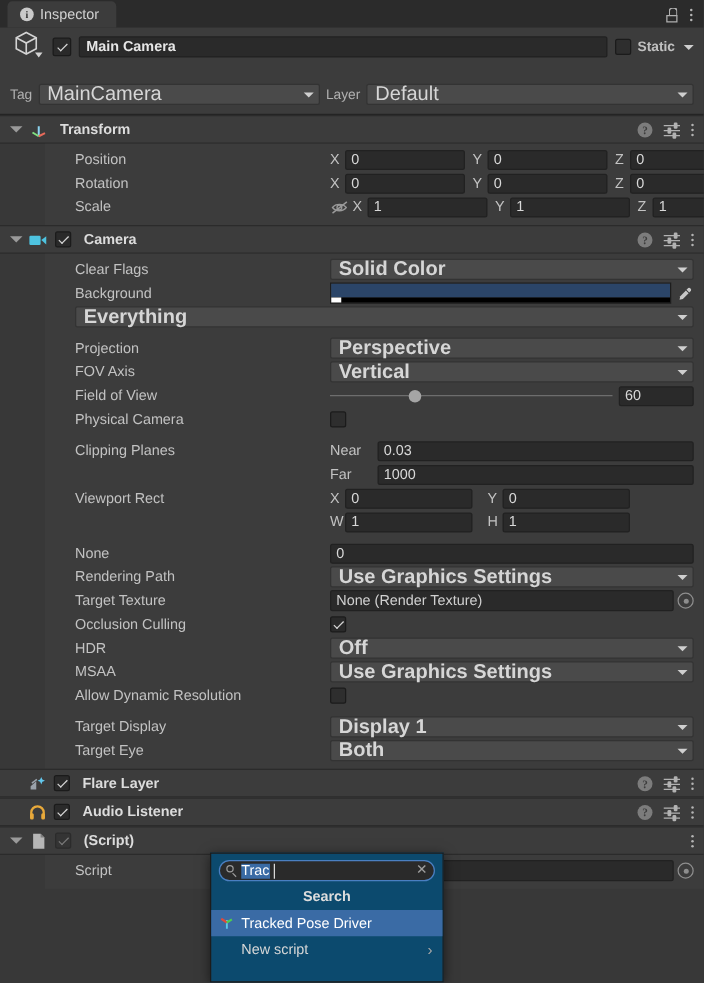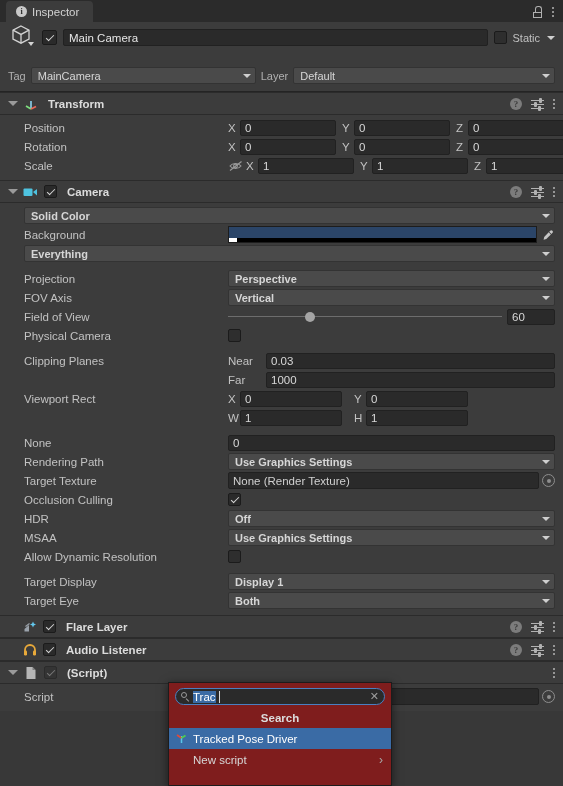--- a/index.html
+++ b/index.html
@@ -22,39 +22,39 @@
   .tabbar-right{margin-left:auto;display:flex;align-items:center;gap:9px;padding:0 9px 4px 0;}
   .lock-ico{width:11px;height:12px;position:relative;}
   .lock-ico .body{position:absolute;left:1px;bottom:0;width:9px;height:6px;border:1.2px solid #b0b0b0;box-sizing:border-box;}
   .lock-ico .shackle{position:absolute;left:3px;top:0px;width:7px;height:7px;border:1.2px solid #b0b0b0;
        border-bottom:none;border-radius:3px 3px 0 0;box-sizing:border-box;}
   .kebab{display:flex;flex-direction:column;gap:2px;align-items:center;justify-content:center;height:13px;}
   .kebab i{width:2px;height:2px;border-radius:50%;background:#b4b4b4;display:block;}
 
   
   .go-header{background:#3c3c3c;padding:6px 8px 7px 8px;border-bottom:1px solid #242424;}
-  .go-row1{display:flex;align-items:center;gap:6px;height:19px;}
+  .go-row1{display:flex;align-items:center;gap:6px;height:19px;font-weight:bold;}
   .cube-ico{width:26px;height:26px;position:relative;flex:none;margin-left:2px;}
   .cube-ico svg{position:absolute;left:0;top:-2px;}
   .cb{width:13px;height:13px;background:#2a2a2a;border:1px solid #1b1b1b;border-radius:2px;box-sizing:border-box;
       display:flex;align-items:center;justify-content:center;flex:none;}
   .cb.checked::after{content:"";width:7px;height:3px;border-left:1.6px solid #d6d6d6;border-bottom:1.6px solid #d6d6d6;
       transform:rotate(-45deg);margin-bottom:2px;}
   .cb.dim{background:#343434;border-color:#292929;}
   .cb.dim::after{border-color:#707070;}
   .cb.empty{background:#2e2e2e;}
   .cb.lg{width:15px;height:15px;}
   .name-field{flex:1;height:17px;background:#2a2a2a;border:1px solid #212121;border-radius:2px;
       color:#e6e6e6;font-size:11.5px;display:flex;align-items:center;padding:0 5px;box-sizing:border-box;}
   .static-wrap{display:flex;align-items:center;gap:5px;flex:none;}
   .static-wrap .lbl{color:#c0c0c0;font-size:11px;}
   .go-row2{display:flex;align-items:center;gap:5px;margin-top:20px;height:17px;}
   .mini-lbl{color:#b0b0b0;font-size:11px;flex:none;}
   .dd{height:17px;background:#4a4a4a;border:1px solid #333;border-radius:2px;display:flex;align-items:center;
-      padding:0 4px 0 6px;box-sizing:border-box;color:#d6d6d6;font-size:11px;position:relative;}
+      padding:0 4px 0 6px;box-sizing:border-box;color:#d6d6d6;font-size:16px;position:relative;}
   .dd .arrow{margin-left:auto;width:0;height:0;border-left:4px solid transparent;border-right:4px solid transparent;border-top:4px solid #cfcfcf;}
   .dd.tag{width:225px;}
   .dd.layer{flex:1;}
 
   
   .comp-head{height:21px;background:#3c3c3c;display:flex;align-items:center;gap:6px;
       padding:0 8px 0 8px;border-top:1px solid #2b2b2b;border-bottom:1px solid #2b2b2b;}
   .foldout{width:0;height:0;border-left:5px solid transparent;border-right:5px solid transparent;border-top:5px solid #9a9a9a;flex:none;margin-right:-1px;}
   .comp-title{color:#dcdcdc;font-size:11.5px;font-weight:bold;margin-left:4px;}
   .comp-head-right{margin-left:auto;display:flex;align-items:center;gap:9px;}
@@ -63,21 +63,21 @@
   .preset-ico{width:13px;height:12px;position:relative;}
   .preset-ico span{position:absolute;left:0;width:13px;height:1.4px;background:#b2b2b2;}
   .preset-ico span:nth-child(1){top:2px;}
   .preset-ico span:nth-child(2){top:6px;}
   .preset-ico span:nth-child(3){top:10px;}
   .preset-ico i{position:absolute;width:3px;height:5px;background:#b2b2b2;border-radius:1px;}
   .preset-ico i:nth-child(4){left:8px;top:0px;}
   .preset-ico i:nth-child(5){left:3px;top:4px;}
   .preset-ico i:nth-child(6){left:7px;top:8px;}
 
-  .comp-body{background:#3c3c3c;padding:3px 0 5px 0;}
+  .comp-body{background:#3c3c3c;padding:3px 0 5px 0;margin-left:36px;}
   .row{display:flex;align-items:center;height:19px;padding:0 8px 0 24px;box-sizing:border-box;}
   .row .label{width:204px;flex:none;color:#c2c2c2;font-size:11.5px;}
   .row .ctl{flex:1;display:flex;align-items:center;gap:0;}
   .axis{color:#c2c2c2;font-size:11.5px;width:12px;flex:none;text-align:left;}
   .num{height:16px;background:#2a2a2a;border:1px solid #212121;border-radius:2px;color:#d8d8d8;font-size:11.5px;
       display:flex;align-items:center;padding:0 4px;box-sizing:border-box;}
   .num.v3{width:96px;margin-right:6px;}
   .num.full{flex:1;}
   .eye-off{width:16px;flex:none;position:relative;height:12px;margin-right:2px;}
   .eye-off svg{position:absolute;left:0;top:0;}
@@ -99,21 +99,21 @@
   .picker-ico{width:13px;height:13px;border-radius:50%;border:1.4px solid #8e8e8e;box-sizing:border-box;
       display:flex;align-items:center;justify-content:center;flex:none;margin-left:3px;}
   .picker-ico::after{content:"";width:4px;height:4px;border-radius:50%;background:#8e8e8e;}
   .objfield{flex:1;height:17px;background:#2a2a2a;border:1px solid #212121;border-radius:2px;color:#d0d0d0;
       font-size:11.5px;display:flex;align-items:center;padding:0 4px;box-sizing:border-box;}
 
   .sub-lbl{width:38px;flex:none;color:#c2c2c2;font-size:11.5px;}
   .comp-head .mini-ico{width:15px;height:15px;flex:none;display:flex;align-items:center;justify-content:center;}
 
   
-  .popup{position:absolute;left:168px;top:682px;width:224px;height:104px;background:#7f1d1d;
+  .popup{position:absolute;left:168px;top:682px;width:187px;height:104px;background:#0c4a6e;
       border:1px solid #1c1c1c;box-sizing:border-box;box-shadow:0 2px 9px rgba(0,0,0,.55);z-index:20;}
   .popup .searchbar{margin:5px 6px 0 6px;height:17px;background:#2a2a2a;border:1px solid #4a7fc1;border-radius:9px;
       display:flex;align-items:center;padding:0 5px;box-sizing:border-box;gap:3px;}
   .popup .searchbar .mag{width:9px;height:9px;position:relative;flex:none;}
   .popup .searchbar .mag::before{content:"";position:absolute;left:0;top:0;width:6px;height:6px;border:1.2px solid #9a9a9a;border-radius:50%;box-sizing:border-box;}
   .popup .searchbar .mag::after{content:"";position:absolute;left:5px;top:5.5px;width:4px;height:1.2px;background:#9a9a9a;transform:rotate(45deg);transform-origin:left center;}
   .popup .searchbar .val{color:#fff;font-size:11.5px;background:#3a6ba5;padding:0 0px;}
   .popup .searchbar .caret{width:1px;height:12px;background:#d8d8d8;margin-left:0px;}
   .popup .searchbar .clear{margin-left:auto;color:#9e9e9e;font-size:11px;line-height:1;}
   .popup .title{height:21px;display:flex;align-items:center;justify-content:center;color:#dcdcdc;
@@ -273,20 +273,21 @@
       <span class="kebab">
           <i></i>
           <i></i>
           <i></i>
         </span>
     </span>
   </div>
   <div class="comp-body">
 
     <div class="row">
+      <span class="label">Clear Flags</span>
       <span class="ctl">
           <span class="dd full">
         <span>Solid Color</span>
         <span class="arrow"></span>
           </span>
         </span>
     </div>
 
     <div class="row">
       <span class="label">Background</span>
@@ -335,21 +336,21 @@
         </span>
     </div>
 
     <div class="row">
       <span class="label">Field of View</span>
       <span class="ctl">
         <span class="slider">
           <span class="track"></span>
           <span class="knob" id="fov-knob" style="left: 28%;"></span>
         </span>
-        <span class="num" style="width:48px;">60</span>
+        <span class="num" style="width:60px;">60</span>
       </span>
     </div>
 
     <div class="row">
       <span class="label">Physical Camera</span>
       <span class="ctl">
           <span class="cb empty"></span>
         </span>
     </div>
 

